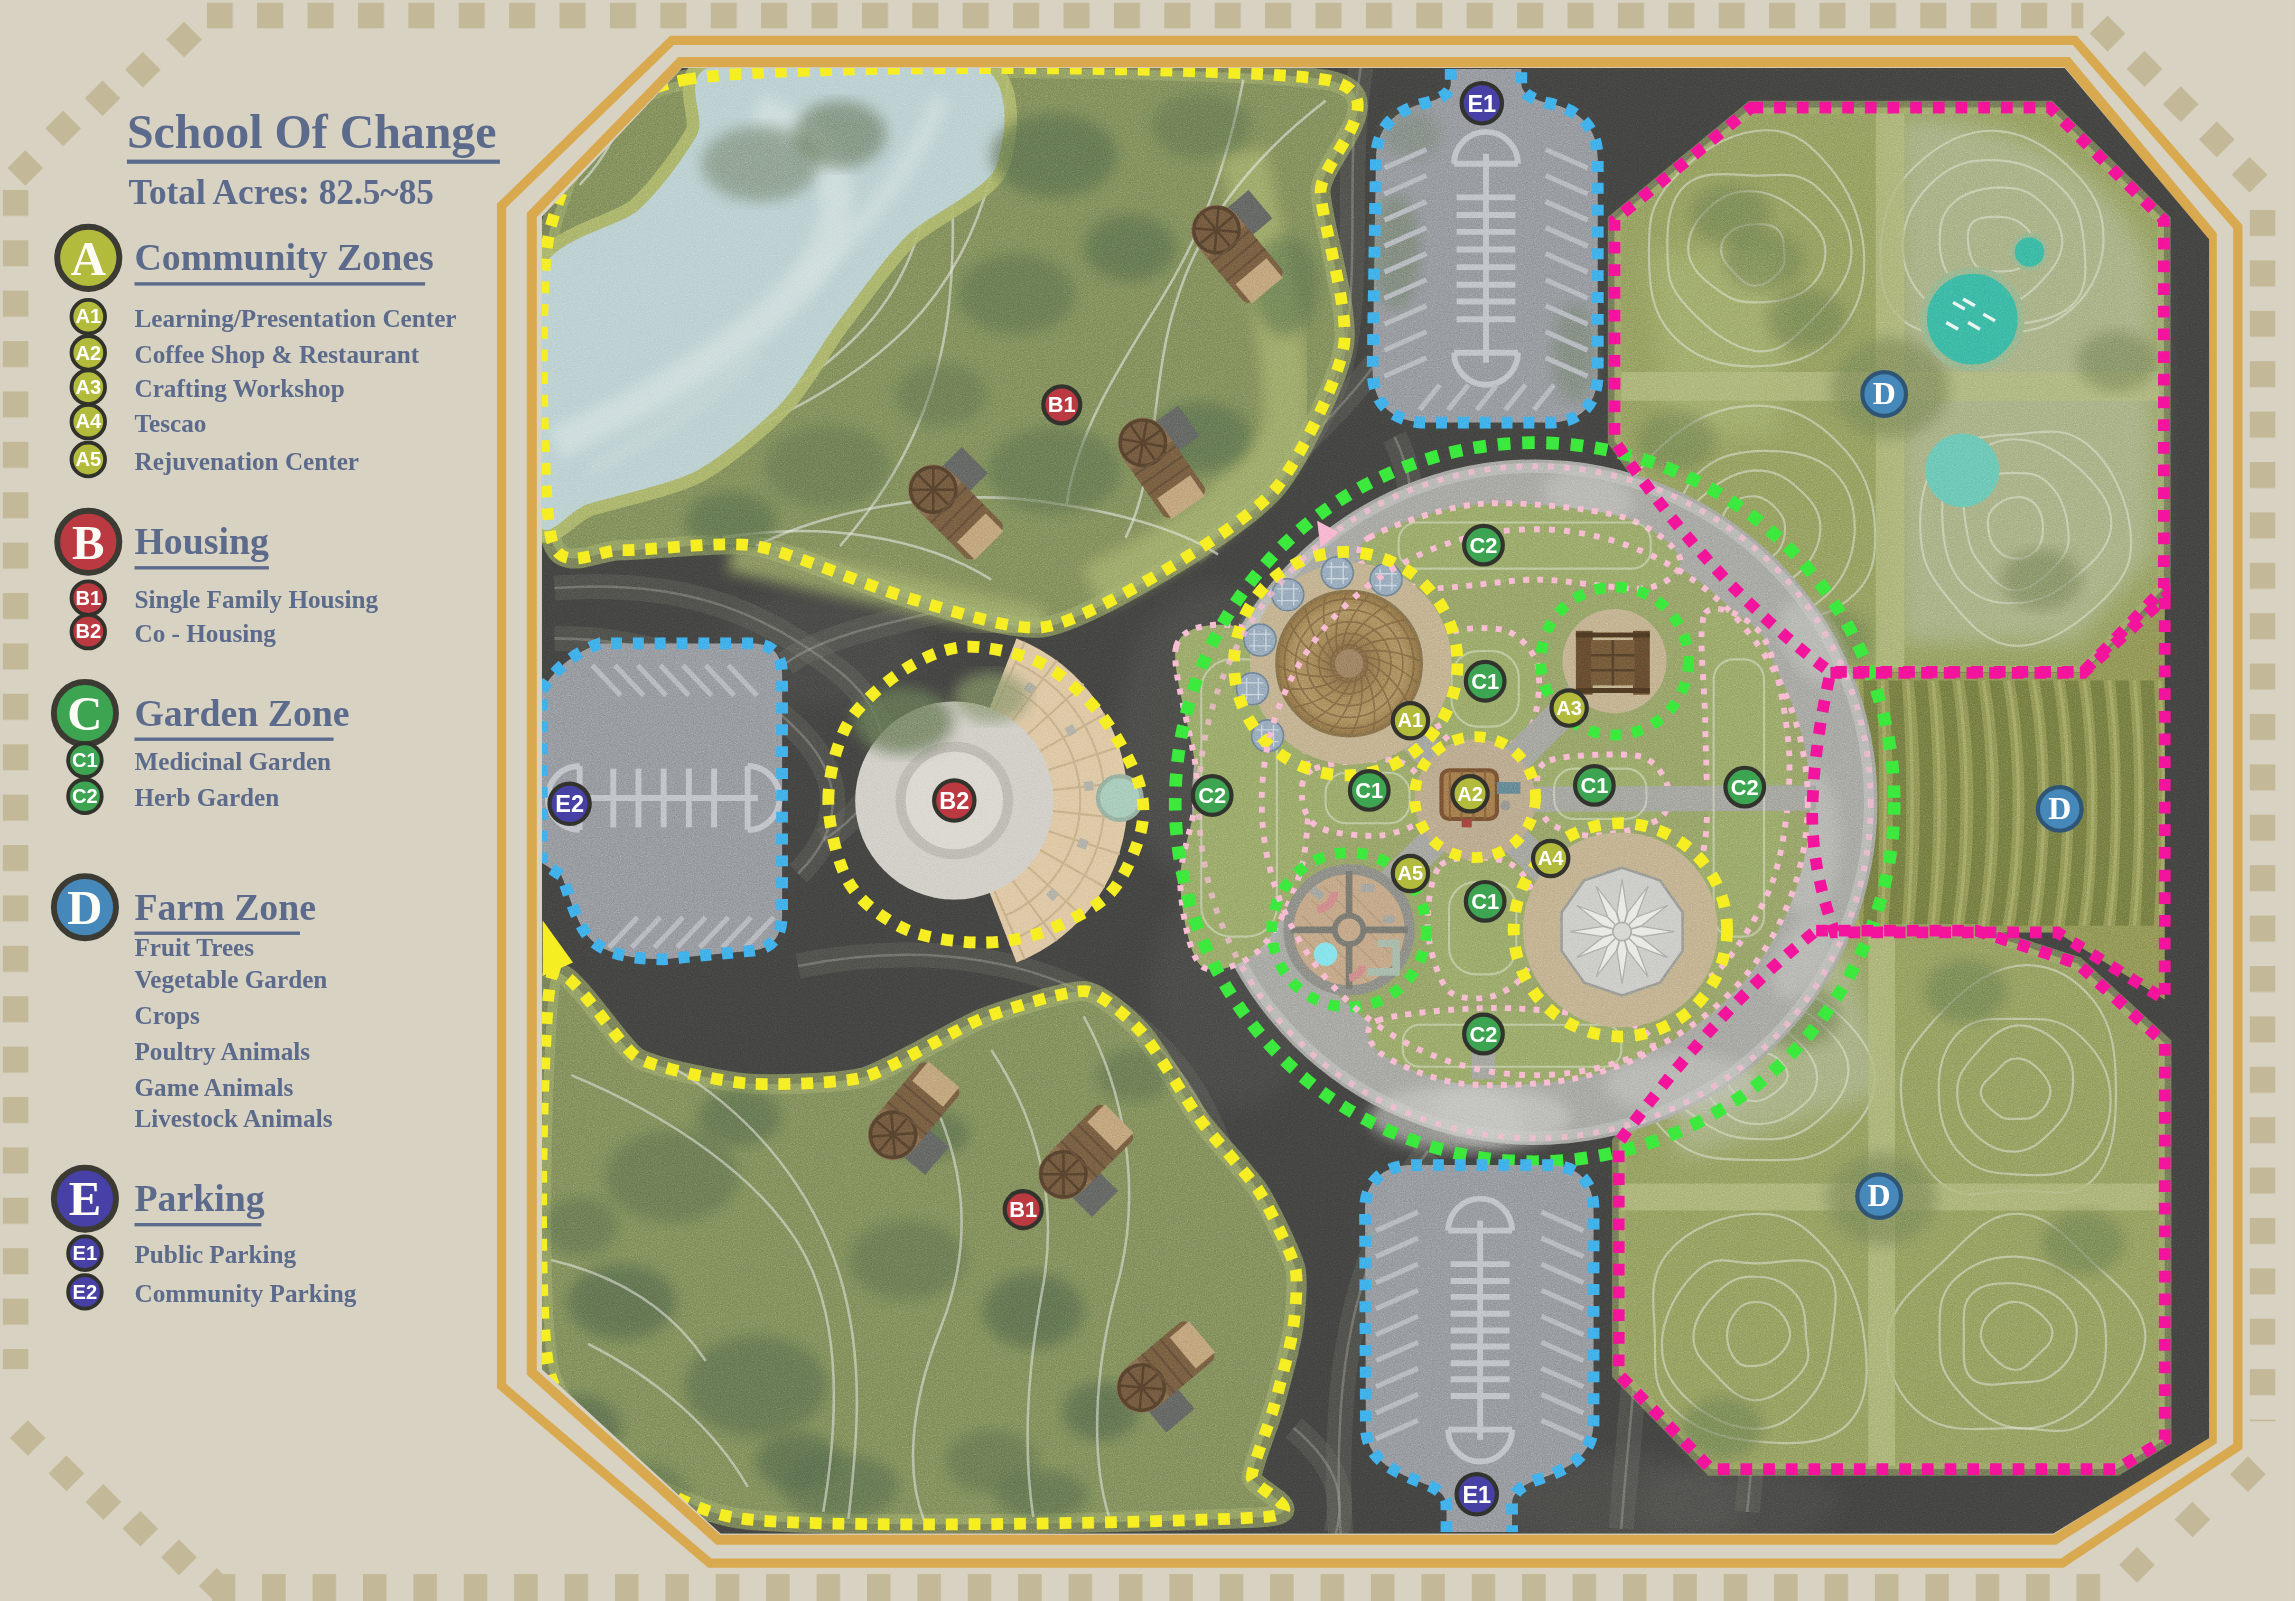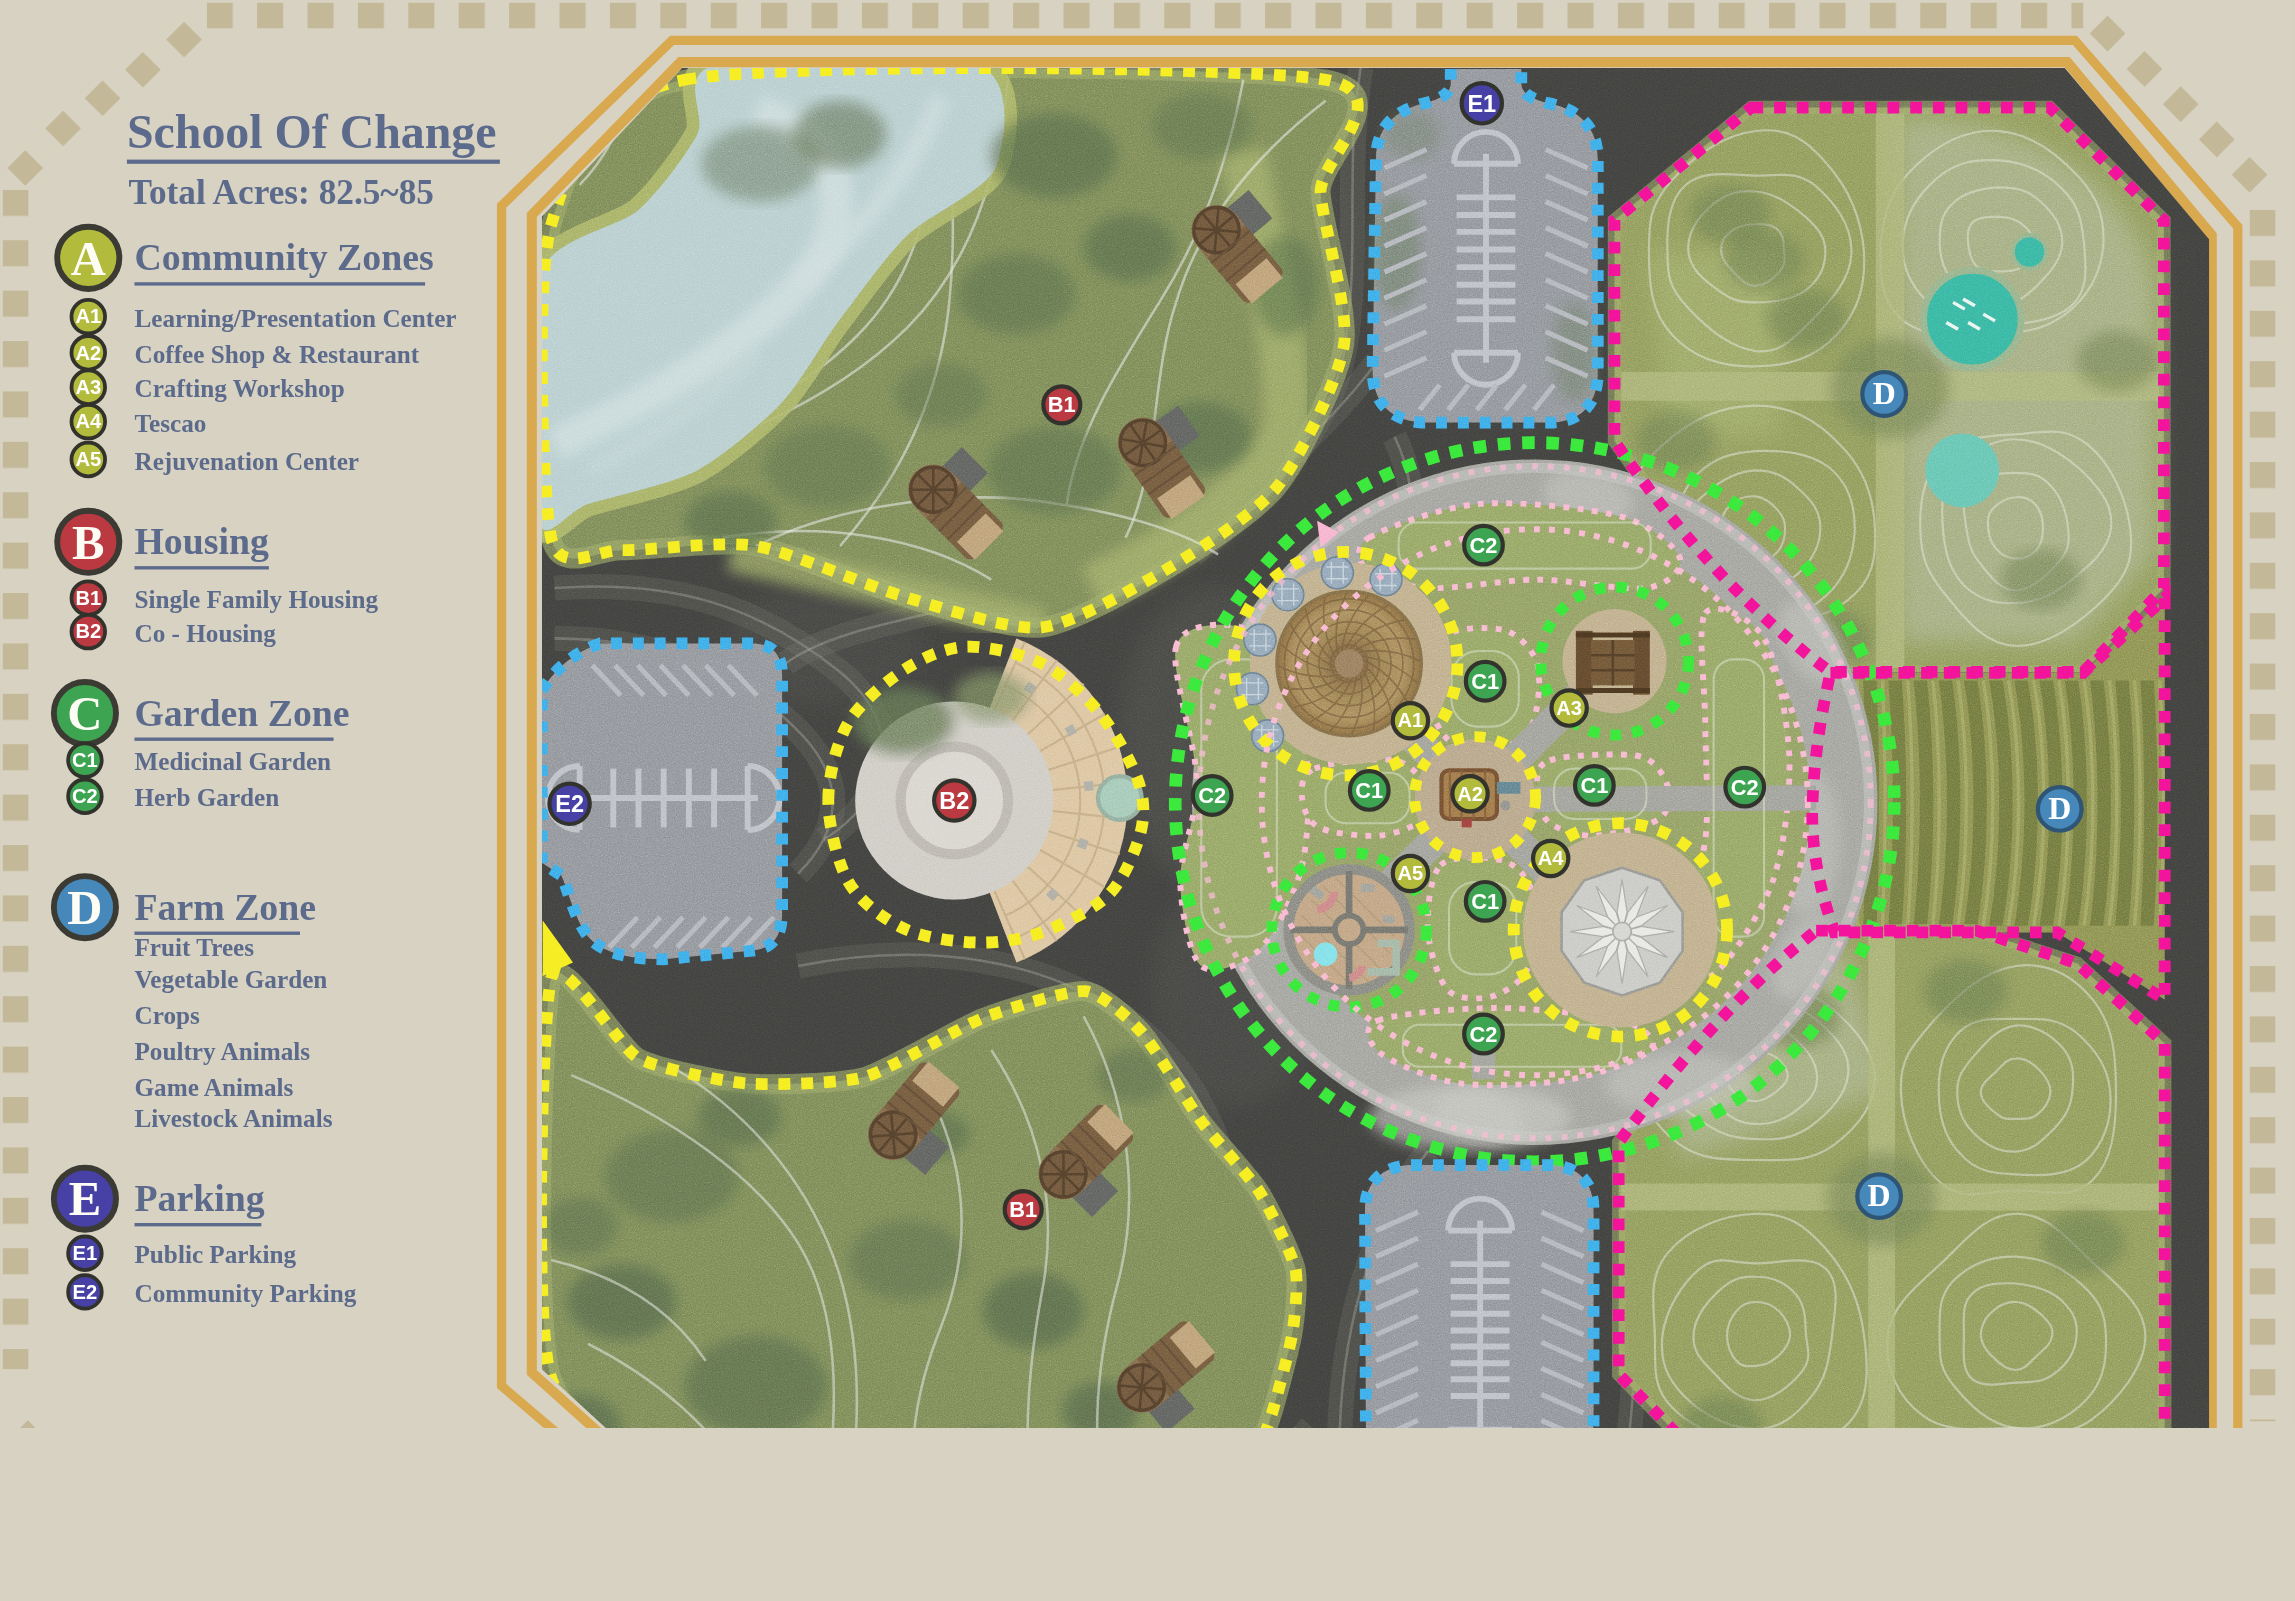--- a/index.html
+++ b/index.html
@@ -1,15 +1,15 @@
 <!DOCTYPE html>
 <html style="font-size:13.4px"><head><meta charset="utf-8">
 <style>
 html,body{margin:0;padding:0;background:#d8d2c2;}
-#page{width:2295px;height:1428px;position:relative;overflow:hidden;}
+#page{width:2295px;height:1601px;position:relative;overflow:hidden;}
 </style></head>
 <body>
 <div id="page">
 <svg width="2295" height="1601" viewBox="0 0 2732 1906" xmlns="http://www.w3.org/2000/svg">
 <defs>
 <filter id="noise" x="-5%" y="-5%" width="110%" height="110%">
  <feTurbulence type="fractalNoise" baseFrequency="0.9" numOctaves="2" seed="7" result="n"></feTurbulence>
  <feColorMatrix in="n" type="matrix" values="0 0 0 0 0  0 0 0 0 0  0 0 0 0 0  0.6 0.6 0.6 0 0" result="na"></feColorMatrix>
  <feComposite operator="in" in="na" in2="SourceGraphic" result="cut"></feComposite>
  <feBlend in="SourceGraphic" in2="cut" mode="multiply"></feBlend>

